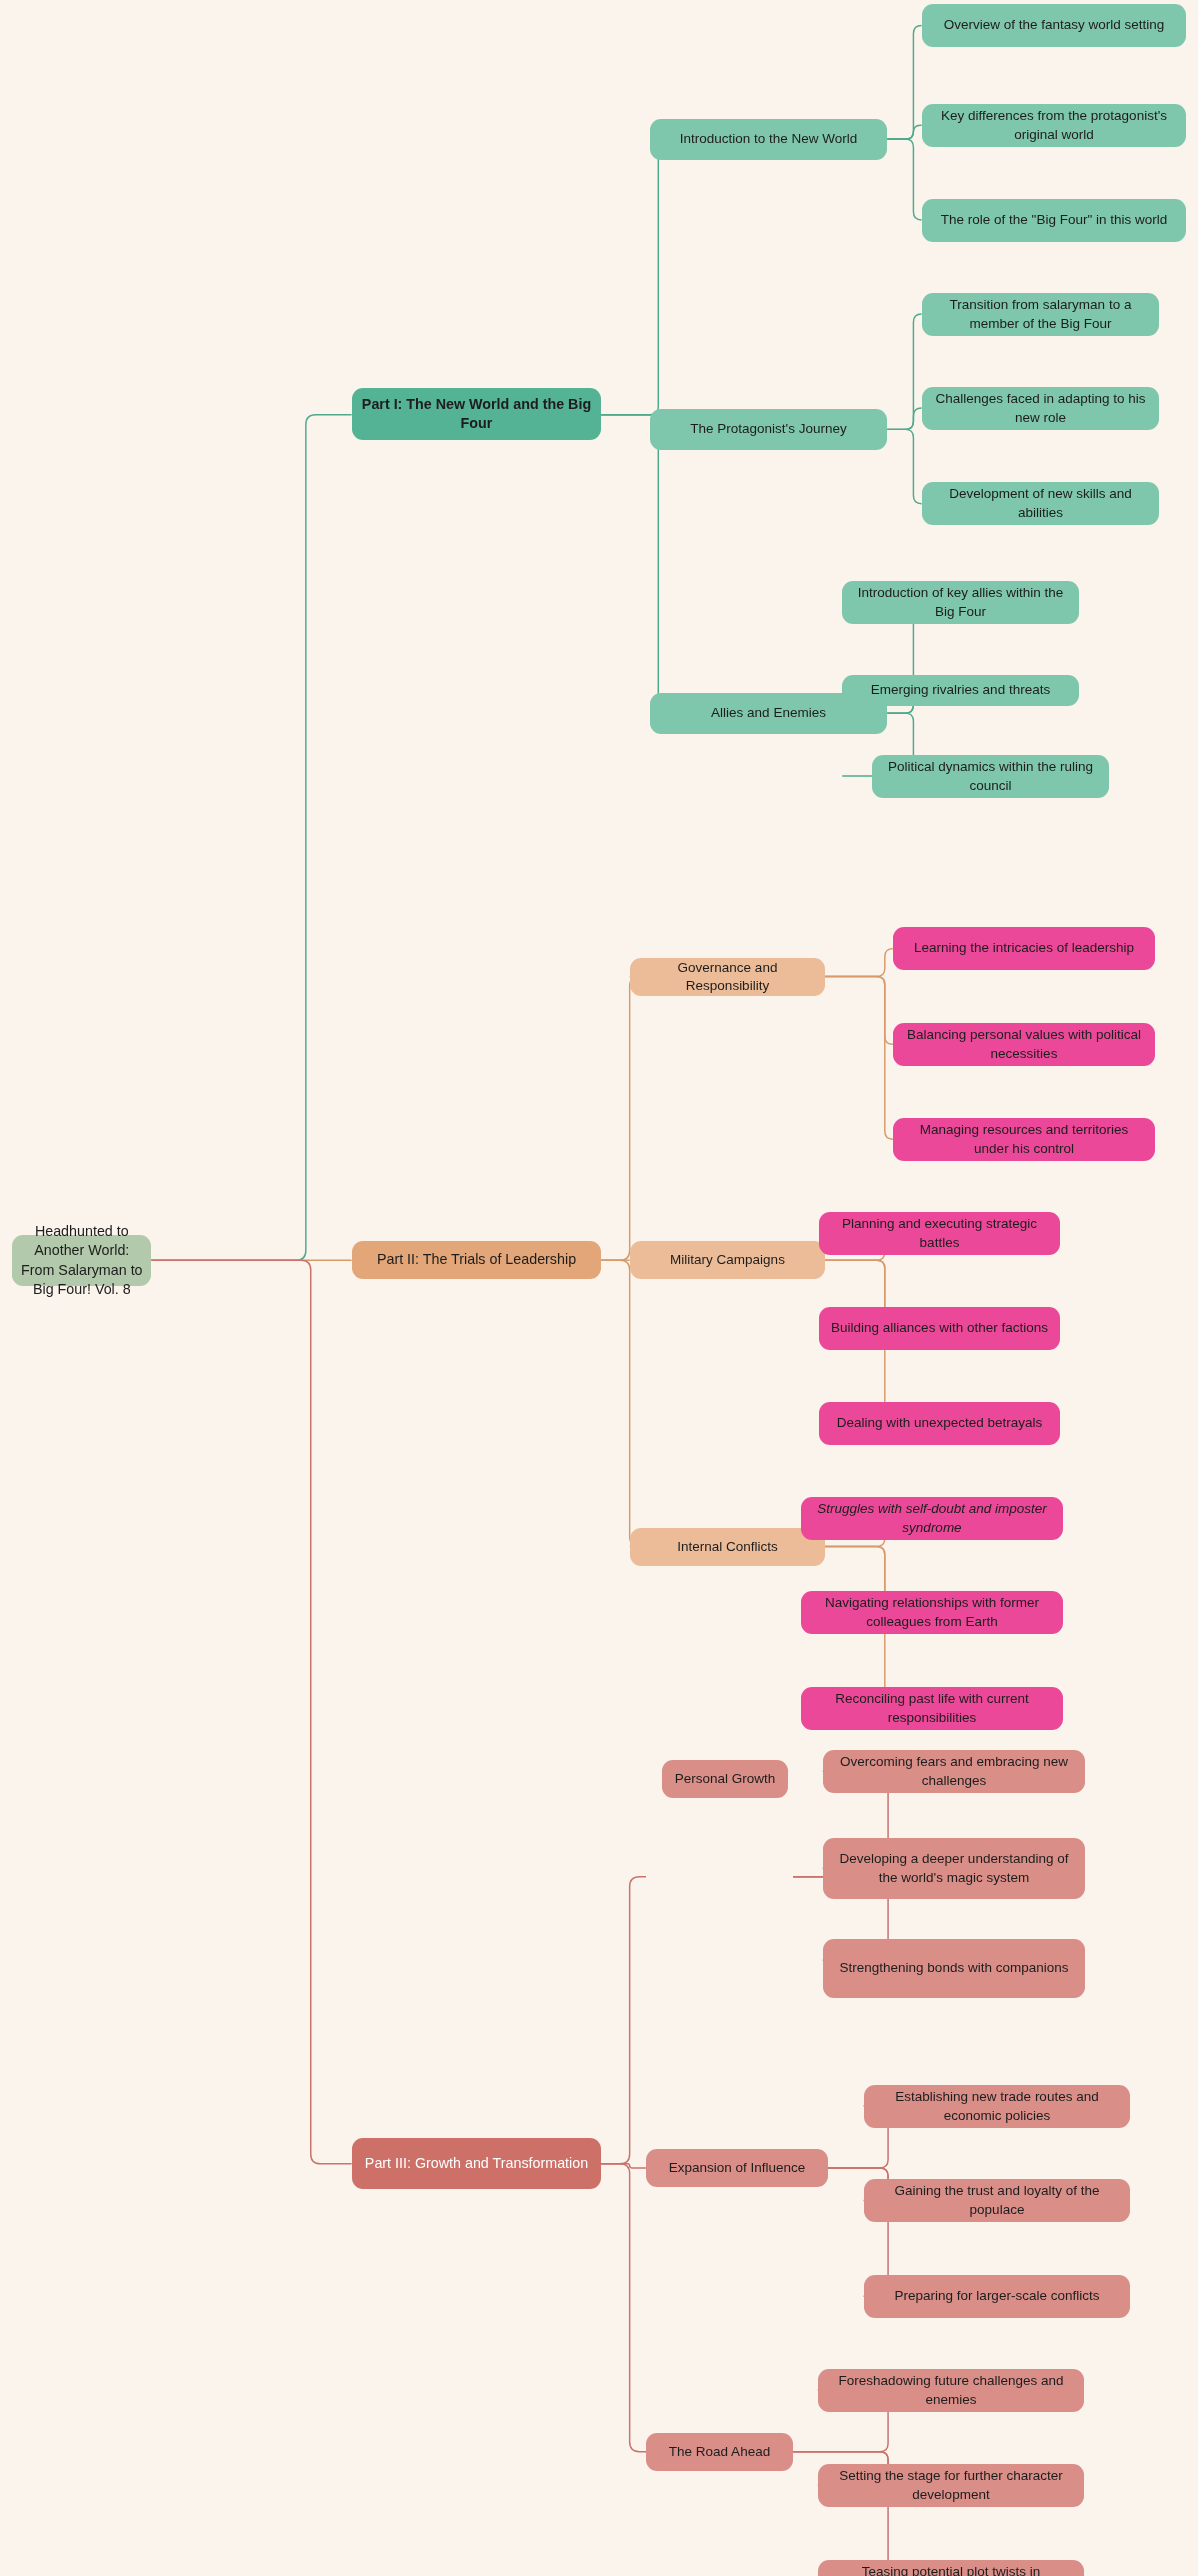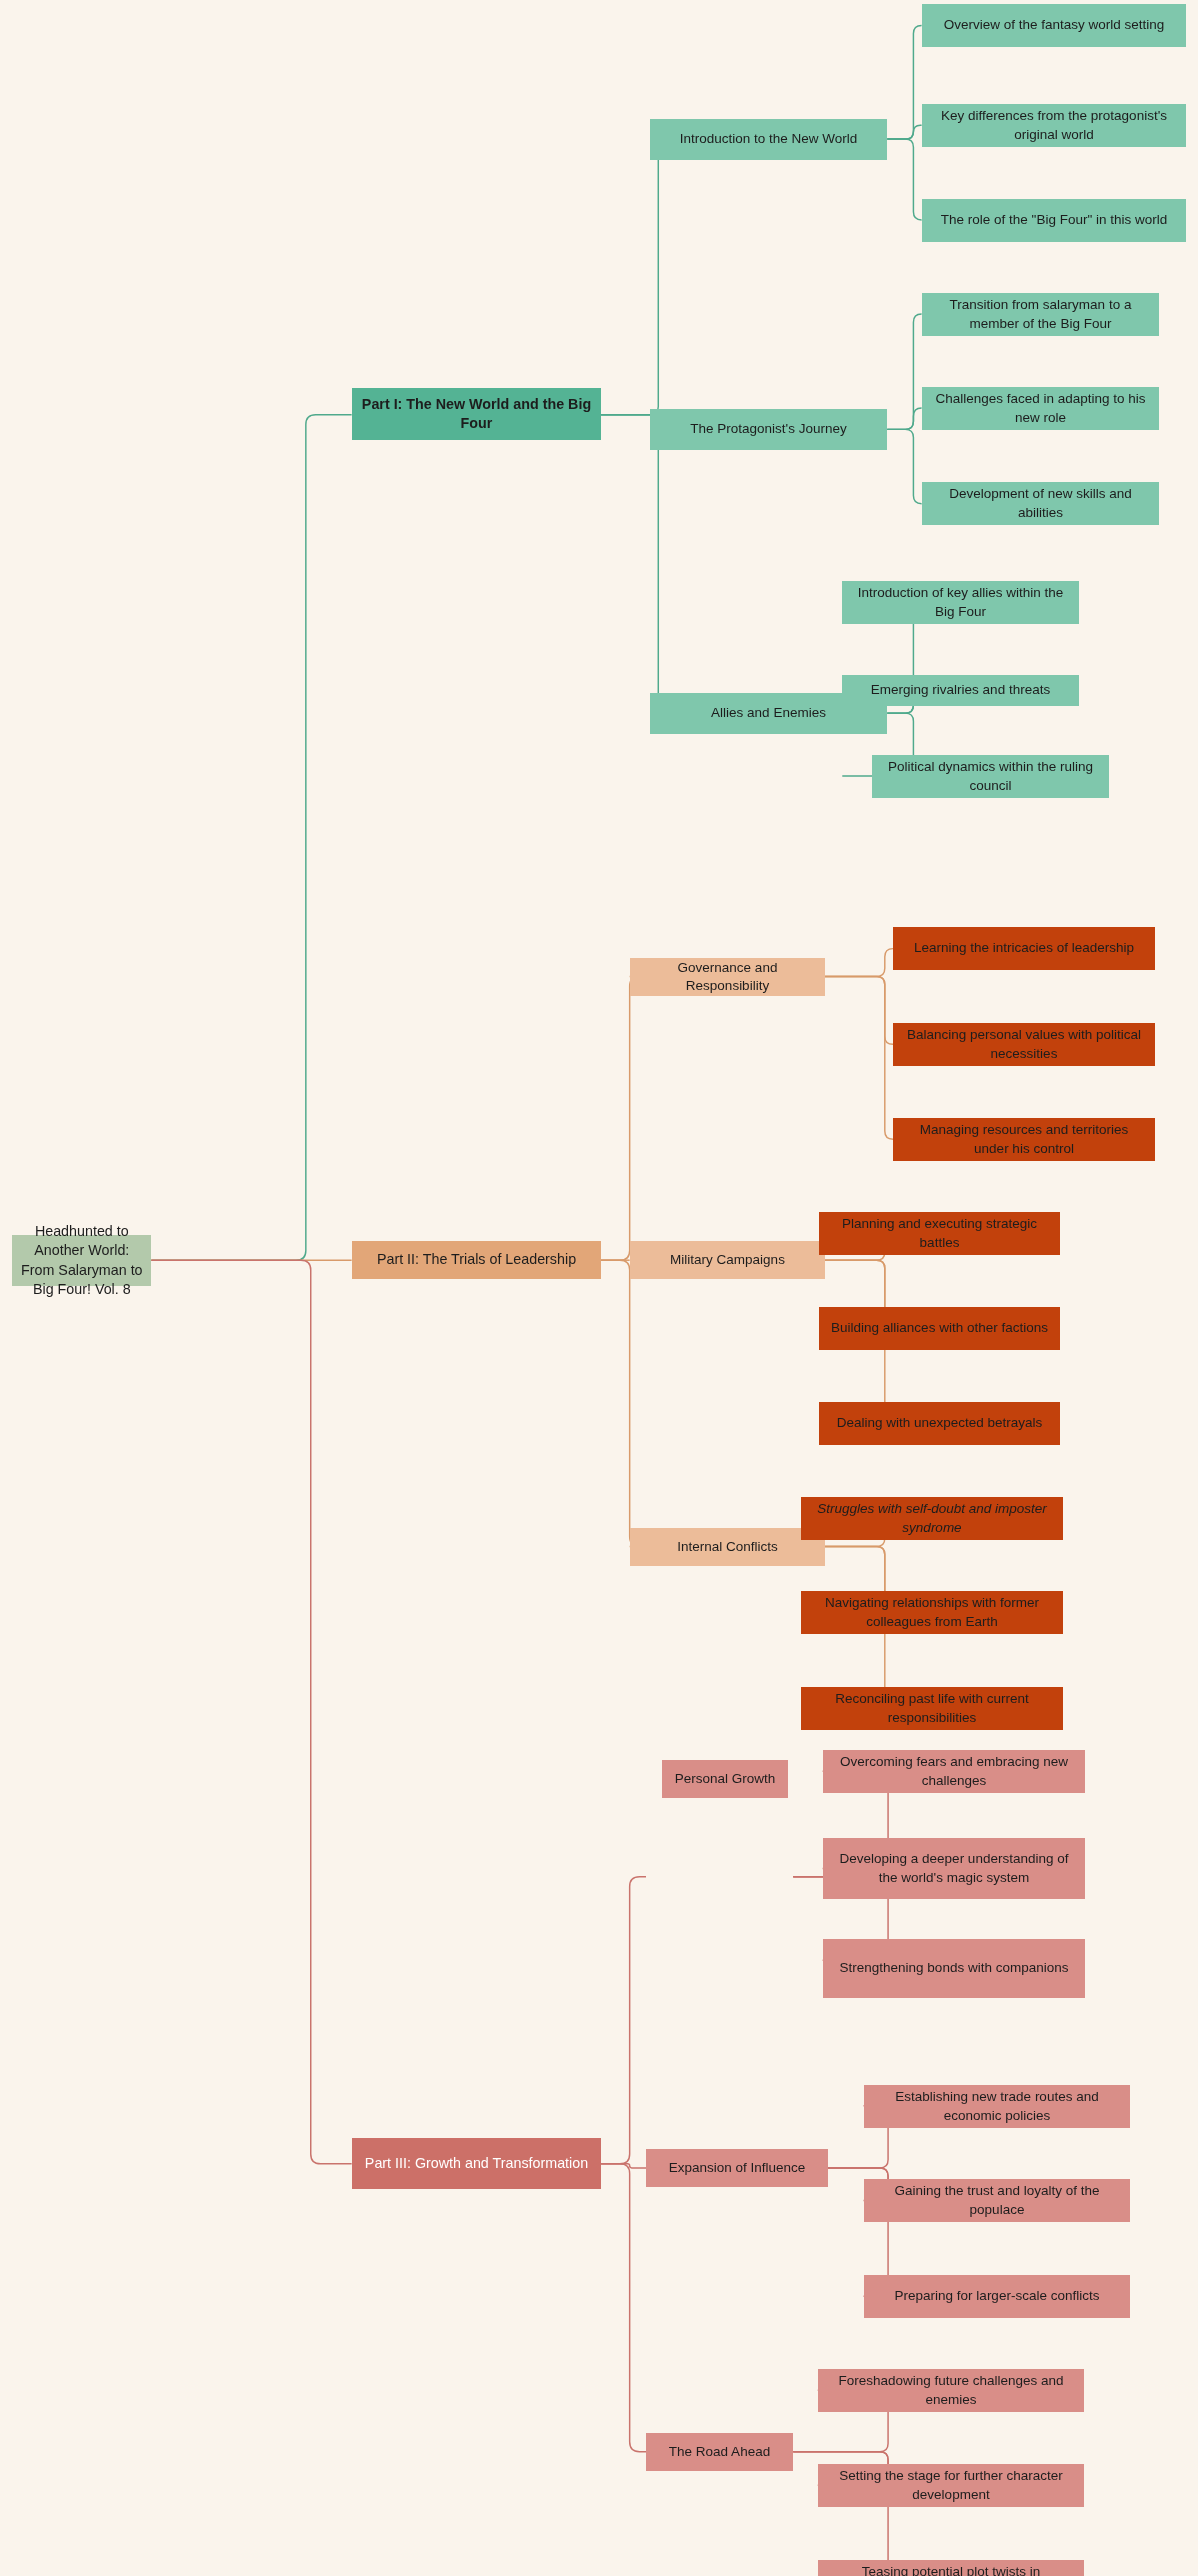--- a/index.html
+++ b/index.html
@@ -7,39 +7,39 @@
     width:1198px;height:2576px;
     background:#faf4ec;
     font-family:"Liberation Sans","DejaVu Sans",sans-serif;
     position:relative;overflow:hidden;
   }
   #canvas{position:absolute;inset:0;width:1198px;height:2576px;}
   svg#links{position:absolute;left:0;top:0;width:1198px;height:2576px;pointer-events:none;}
   .node{
     position:absolute;
     box-sizing:border-box;
-    border-radius:0;
+    border-radius:11px;
     display:flex;align-items:center;justify-content:center;
     text-align:center;
     line-height:1.35;
     padding:4.9px 8.2px;
     color:#1d1d1d;
   }
   .root{background:#b3c9ab;font-size:14.3px;}
   .lvl1{font-size:14.3px;}
   .lvl1.green{background:#54b394;}
   .lvl1.orange{background:#e2a678;}
   .lvl1.red{background:#cc7068;color:#ffffff;}
   .lvl2{font-size:13.5px;}
   .lvl2.green{background:#7fc7ac;}
   .lvl2.orange{background:#ecbc99;}
   .lvl2.red{background:#d98e88;}
   .leaf{font-size:13.5px;}
   .leaf.green{background:#7fc7ac;}
-  .leaf.orange{background:#c2410c;}
+  .leaf.orange{background:#ec4899;}
   .leaf.red{background:#d98e88;}
 </style>
 </head>
 <body>
 
 <div id="canvas">
   <svg id="links" viewBox="0 0 1465 3150">
       <path d="M185,1541 L362,1541 Q374,1541 374,1529 L374,519 Q374,507 386,507 L430,507" fill="none" stroke="#4fa98c" stroke-width="1.8"></path>
       <path d="M735,507 L795,507 Q805,507 805,497 L805,180 Q805,170 815,170 L795,170" fill="none" stroke="#4fa98c" stroke-width="1.8"></path>
       <path d="M1085,170 L1107,170 Q1117,170 1117,160 L1117,41 Q1117,31 1127,31 L1127,31" fill="none" stroke="#4fa98c" stroke-width="1.8"></path>

